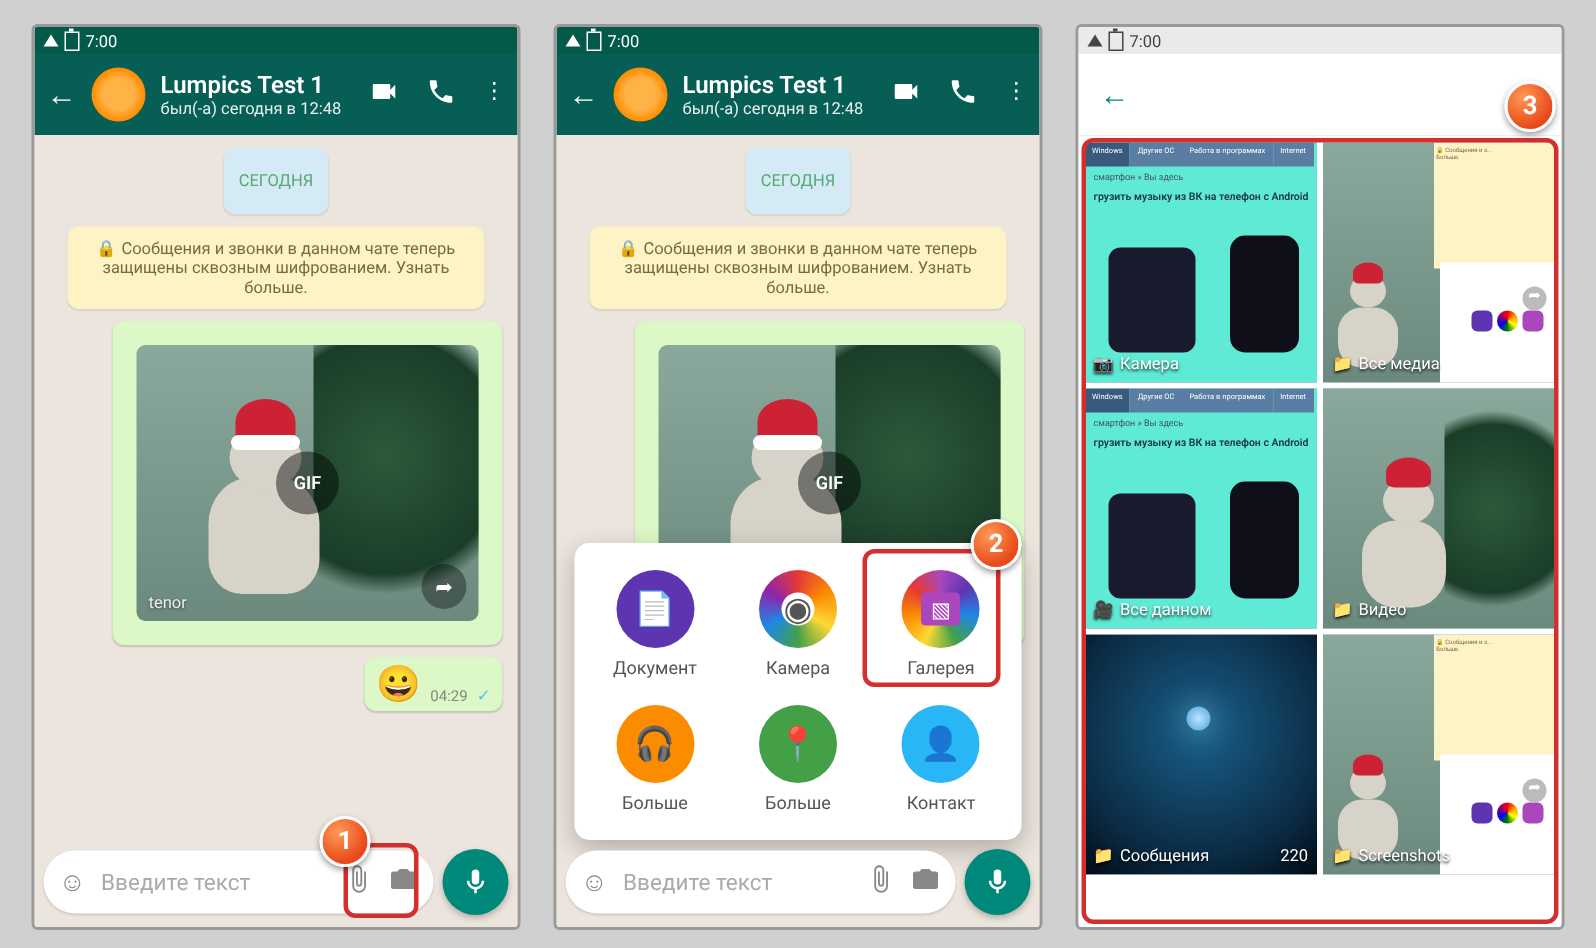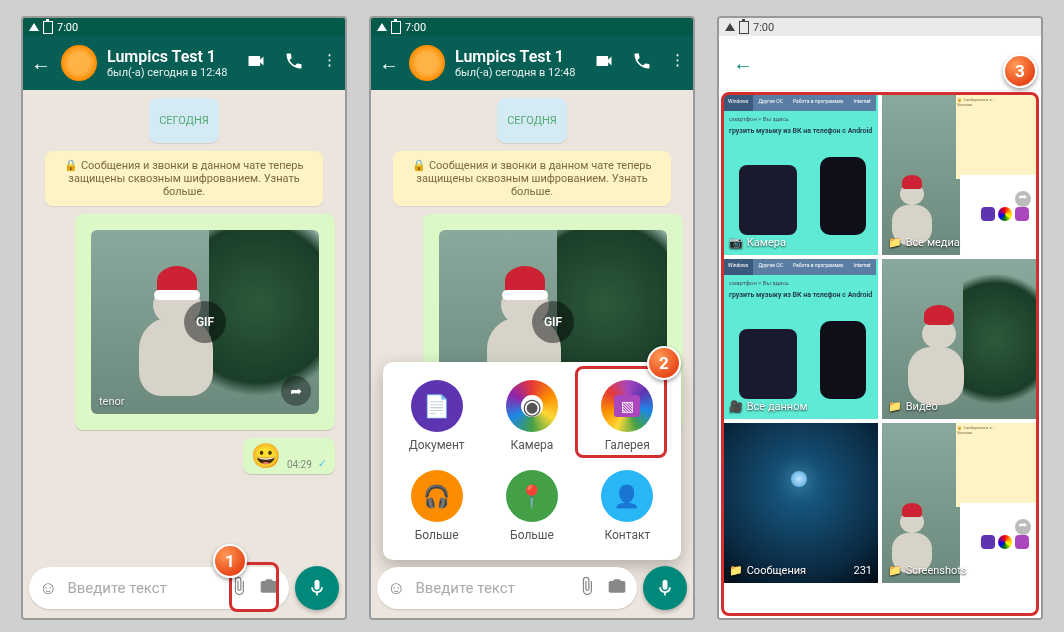--- a/index.html
+++ b/index.html
@@ -329,21 +329,21 @@
     </div>
 
     <div class="tile">
       <div style="position:absolute;inset:0;background:radial-gradient(circle at 50% 40%,#1a5f8a 0%,#0a2a42 70%,#020b14 100%)">
         <div style="position:absolute;top:30%;left:44%;width:16px;height:16px;background:radial-gradient(circle,#bde4ff,#4aa3d8);border-radius:50%;box-shadow:0 0 20px #6ab"></div>
       </div>
       <div class="lbl">
             <span>📁</span>
             <span>Сообщения</span>
           </div>
-      <div class="cnt">231</div>
+      <div class="cnt">220</div>
     </div>
 
     <div class="tile">
       <div class="collage">
         <div class="half">
               <div class="cat2">
                 <div style="position:absolute;bottom:0;width:40px;height:40px;background:#d8d3c9;border-radius:40%"></div>
                 <div style="position:absolute;top:8px;left:8px;width:24px;height:22px;background:#d8d3c9;border-radius:50%"></div>
                 <div style="position:absolute;top:0;left:10px;width:20px;height:14px;background:#c23;border-radius:50% 50% 20% 20%"></div>
               </div>

